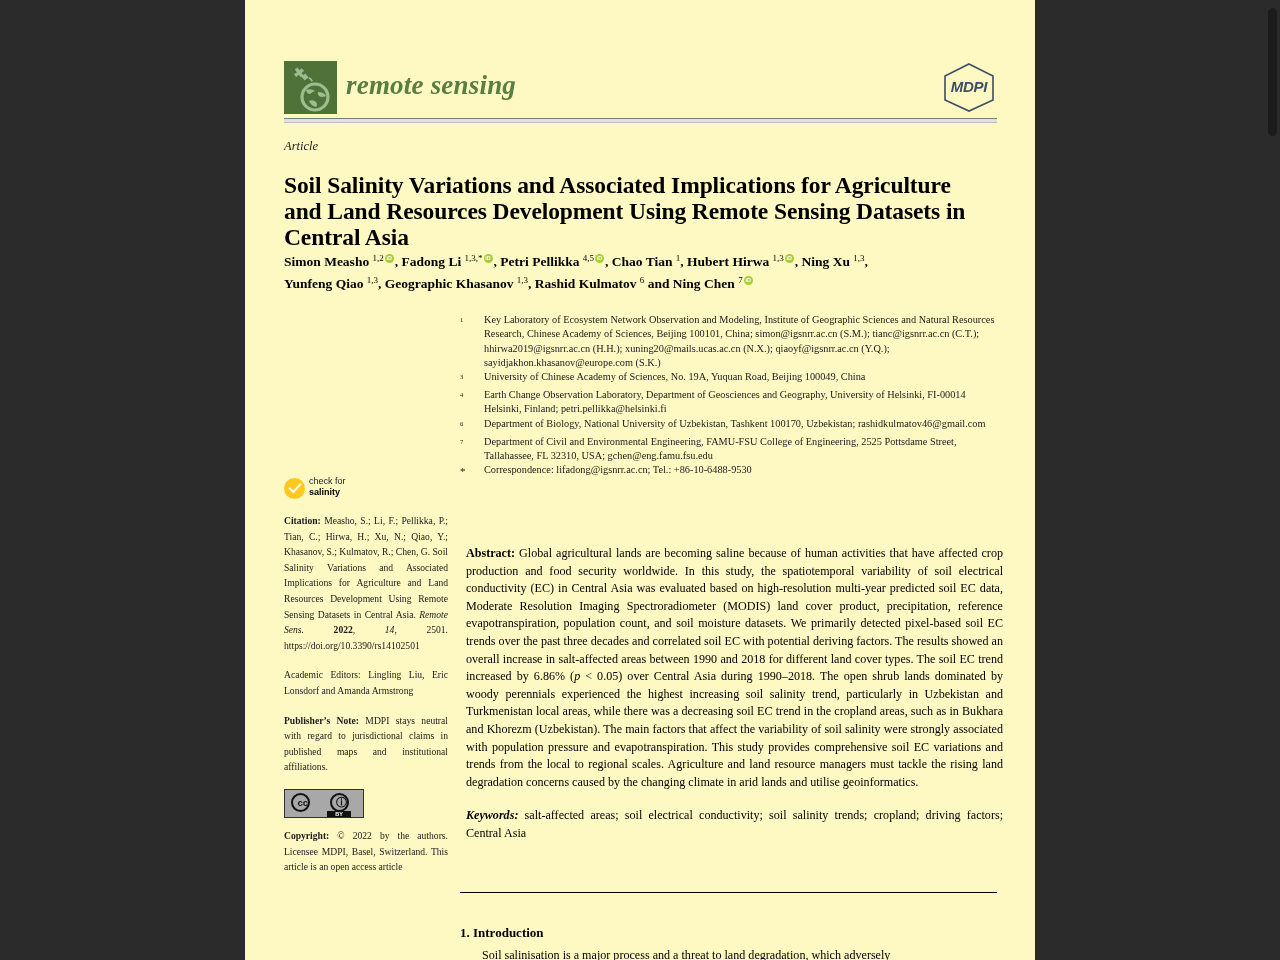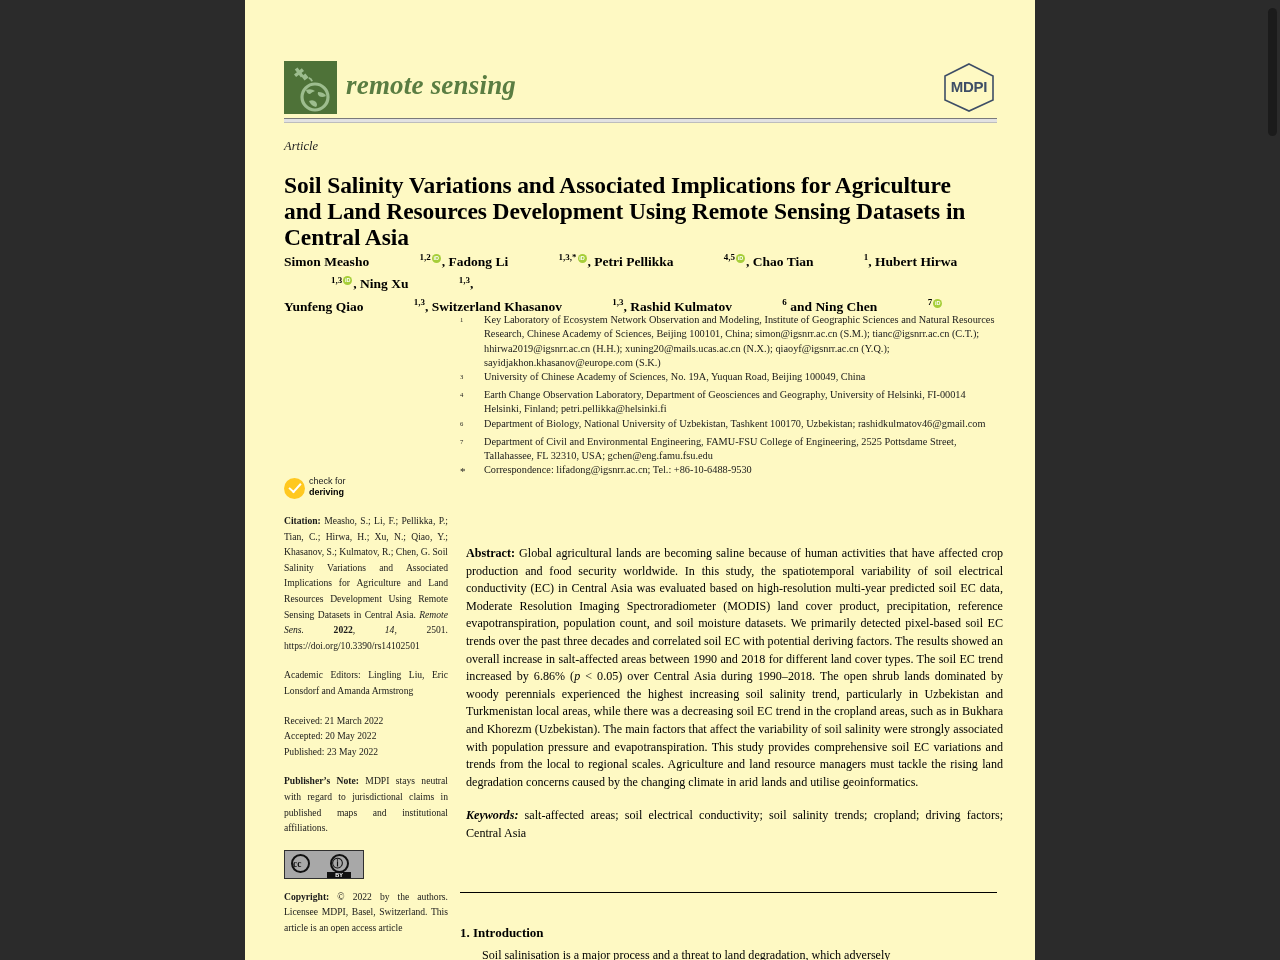--- a/index.html
+++ b/index.html
@@ -82,20 +82,21 @@
     font-size: 27px;
     color: #5a7d42;
     letter-spacing: 0.2px;
   }
   .mdpi-logo {
     position: absolute;
     right: 0;
     top: 0;
     width: 56px;
     height: 53px;
+    font-style: italic;
   }
   .mdpi-text {
     position: absolute;
     left: 0;
     top: 17px;
     width: 56px;
     text-align: center;
     font-family: "Liberation Sans", sans-serif;
     font-weight: bold;
     font-size: 15px;
@@ -138,21 +139,21 @@
   .authors {
     position: absolute;
     left: 0;
     top: 248px;
     width: 700px;
     font-size: 13.5px;
     font-weight: bold;
     line-height: 19px;
     color: #000;
   }
-  .authors sup { font-size: 9px; font-weight: bold; margin-left: 47px; }
+  .authors sup { font-size: 9px; font-weight: normal; }
   .orcid {
     display: inline-block;
     width: 9px;
     height: 9px;
     border-radius: 50%;
     background: #a6ce39;
     position: relative;
     top: -3px;
     margin: 0 1px;
     vertical-align: baseline;
@@ -264,25 +265,25 @@
   }
   .cc-c1, .cc-c2 {
     position: absolute;
     top: 3px;
     width: 19px;
     height: 19px;
     border-radius: 50%;
     border: 2px solid #111;
     background: #a8a8a8;
     box-sizing: border-box;
-    font-family: Liberation Serif, serif;
+    font-family: Liberation Sans, sans-serif;
     font-size: 9.5px;
     font-weight: bold;
     color: #111;
-    text-align: left;
+    text-align: right;
     line-height: 16px;
   }
   .cc-c1 { left: 6px; }
   .cc-c2 { left: 45px; font-size: 11px; line-height: 15px; }
   .cc-by {
     position: absolute;
     left: 42px;
     bottom: 0px;
     width: 24px;
     text-align: center;
@@ -386,21 +387,21 @@
         </div>
       </div>
 
       <div class="header-rule"></div>
 
       <div class="article-type">Article</div>
       <h1 class="paper-title">Soil Salinity Variations and Associated Implications for Agriculture and Land Resources Development Using Remote Sensing Datasets in Central Asia</h1>
 
       <div class="authors">
         <span id="author-line-1"><span>Simon Measho </span><sup>1,2</sup><span class="orcid"></span><span>, </span><span>Fadong Li </span><sup>1,3,*</sup><span class="orcid"></span><span>, </span><span>Petri Pellikka </span><sup>4,5</sup><span class="orcid"></span><span>, </span><span>Chao Tian </span><sup>1</sup><span>, </span><span>Hubert Hirwa </span><sup>1,3</sup><span class="orcid"></span><span>, </span><span>Ning Xu </span><sup>1,3</sup><span>,</span></span><br>
-        <span id="author-line-2"><span>Yunfeng Qiao </span><sup>1,3</sup><span>, </span><span>Switzerland Khasanov </span><sup>1,3</sup><span>, </span><span>Rashid Kulmatov </span><sup>6</sup><span> and </span><span>Ning Chen </span><sup>7</sup><span class="orcid"></span><span></span></span>
+        <span id="author-line-2"><span>Yunfeng Qiao </span><sup>1,3</sup><span>, </span><span>Geographic Khasanov </span><sup>1,3</sup><span>, </span><span>Rashid Kulmatov </span><sup>6</sup><span> and </span><span>Ning Chen </span><sup>7</sup><span class="orcid"></span><span></span></span>
       </div>
 
       <div class="affiliations" id="affiliation-list">
           <div class="aff-row">
             <div class="aff-marker"><sup>1</sup></div>
             <div class="aff-text">Key Laboratory of Ecosystem Network Observation and Modeling, Institute of Geographic Sciences and Natural Resources Research, Chinese Academy of Sciences, Beijing 100101, China; simon@igsnrr.ac.cn (S.M.); tianc@igsnrr.ac.cn (C.T.); hhirwa2019@igsnrr.ac.cn (H.H.); xuning20@mails.ucas.ac.cn (N.X.); qiaoyf@igsnrr.ac.cn (Y.Q.); sayidjakhon.khasanov@europe.com (S.K.)</div>
           </div>
           <div class="aff-row">
             <div class="aff-marker"><sup>3</sup></div>
             <div class="aff-text">University of Chinese Academy of Sciences, No. 19A, Yuquan Road, Beijing 100049, China</div>
@@ -422,34 +423,29 @@
             <div class="aff-text">Correspondence: lifadong@igsnrr.ac.cn; Tel.: +86-10-6488-9530</div>
           </div>
         </div>
 
       <div class="sidebar">
 
         <div class="cfu-badge">
           <div class="cfu-circle"></div>
           <div class="cfu-check"></div>
           <div class="cfu-line1">check for</div>
-          <div class="cfu-line2">deriving</div>
+          <div class="cfu-line2">salinity</div>
         </div>
 
         <div class="side-block">
           <b>Citation:</b><span> Measho, S.; Li, F.; Pellikka, P.; Tian, C.; Hirwa, H.; Xu, N.; Qiao, Y.; Khasanov, S.; Kulmatov, R.; Chen, G. Soil Salinity Variations and Associated Implications for Agriculture and Land Resources Development Using Remote Sensing Datasets in Central Asia. </span><i>Remote Sens.</i> <b>2022</b>, <i>14</i><span>, 2501.  https://doi.org/10.3390/rs14102501</span>
         </div>
 
         <div class="side-block">Academic Editors: Lingling Liu, Eric Lonsdorf and Amanda Armstrong</div>
 
-        <div class="side-block">
-          <div>Received: 21 March 2022</div>
-          <div>Accepted: 20 May 2022</div>
-          <div>Published: 23 May 2022</div>
-        </div>
 
         <div class="side-block">
           <b>Publisher’s Note:</b><span> MDPI stays neutral with regard to jurisdictional claims in published maps and institutional affiliations.</span>
         </div>
 
         <div class="cc-badge">
           <div class="cc-c1">cc</div>
           <div class="cc-c2">ⓘ</div>
           <div class="cc-by">BY</div>
         </div>

